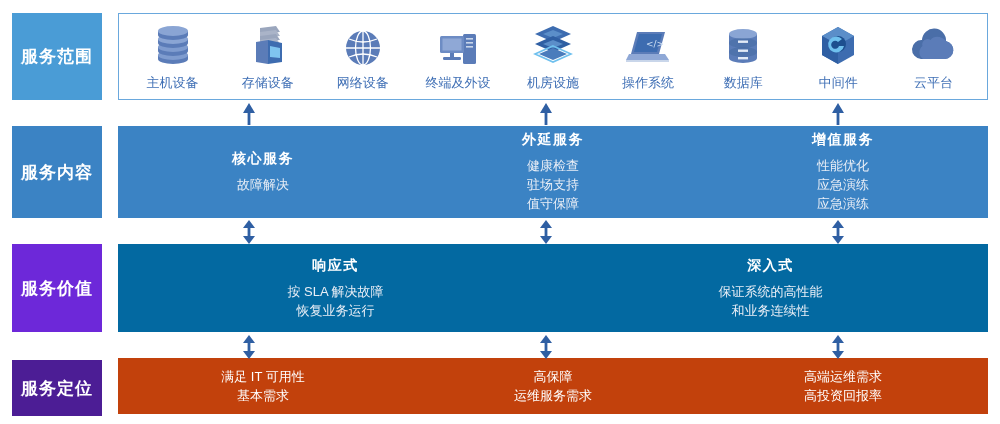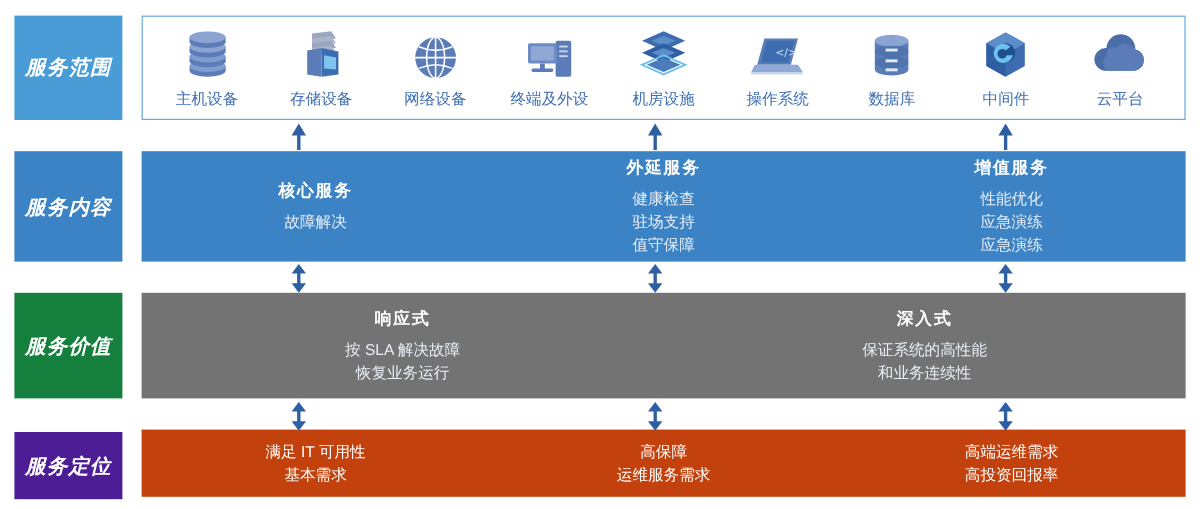--- a/index.html
+++ b/index.html
@@ -23,21 +23,20 @@
   
   .row-label {
     position: absolute;
     left: 12px;
     width: 90px;
     display: flex;
     align-items: center;
     justify-content: center;
     color: #ffffff;
     font-weight: bold;
-    font-style: italic;
     font-size: 17px;
     letter-spacing: 1px;
     box-sizing: border-box;
   }
 
   
   .row-panel {
     position: absolute;
     left: 118px;
     width: 870px;
@@ -271,25 +270,25 @@
       </div>
       <div class="cell">
         <div class="cell-title">增值服务</div>
         <div class="cell-line">性能优化</div>
         <div class="cell-line">应急演练</div>
         <div class="cell-line">应急演练</div>
       </div>
     </div>
   </div>
 
-  <div class="row-label" style="top:244px;height:88px;background:#15803d;">
+  <div class="row-label" style="top:244px;height:88px;background:#6d28d9;">
     <span>服务价值</span>
   </div>
 
-  <div class="row-panel" style="top:244px;height:88px;background:#737373;">
+  <div class="row-panel" style="top:244px;height:88px;background:#0369a1;">
     <div class="cells">
       <div class="cell">
         <div class="cell-title">响应式</div>
         <div class="cell-line">按 SLA 解决故障</div>
         <div class="cell-line">恢复业务运行</div>
       </div>
       <div class="cell">
         <div class="cell-title">深入式</div>
         <div class="cell-line">保证系统的高性能</div>
         <div class="cell-line">和业务连续性</div>

